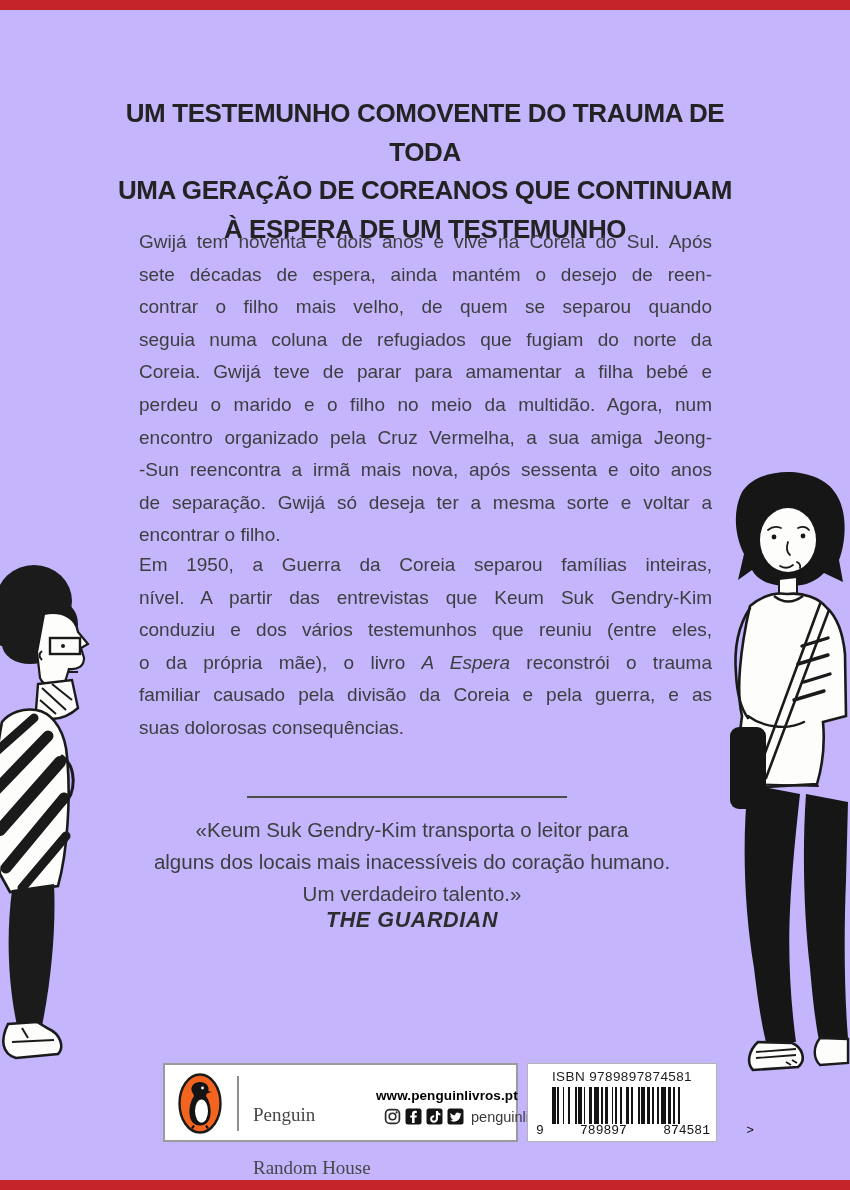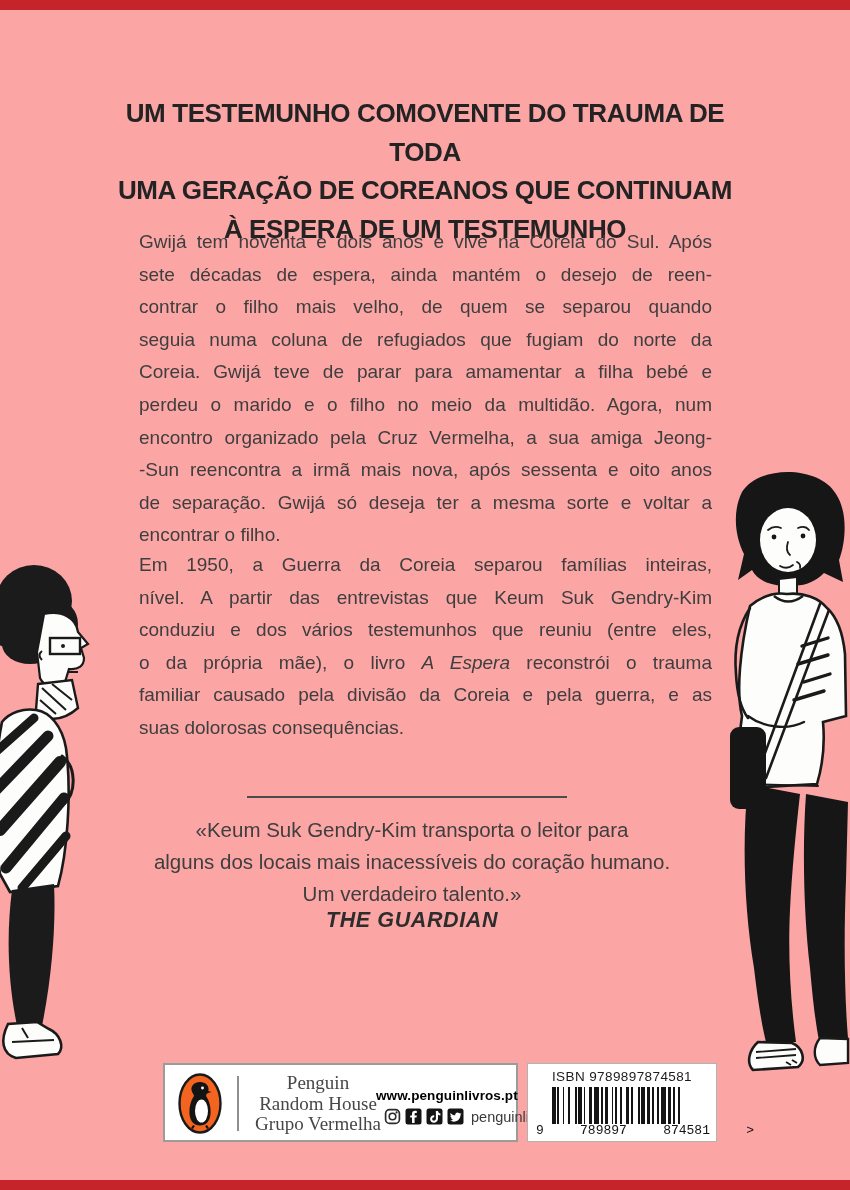--- a/index.html
+++ b/index.html
@@ -1,36 +1,36 @@
 <!DOCTYPE html>
 <html><head>
 <meta charset="utf-8">
 <style>
   html,body{margin:0;padding:0;background:#e9e9e9;}
-  #cover{position:relative;width:850px;height:1190px;background:#fca5a5;overflow:hidden;
+  #cover{position:relative;width:850px;height:1190px;background:#c4b5fd;overflow:hidden;
          font-family:"Liberation Sans",sans-serif;}
   .abs{position:absolute;}
 
   
   .red-edge{left:0;width:850px;background:#c5242b;}
 
   
   #headline{left:110px;top:94px;width:630px;color:#232323;
             font-size:26px;line-height:38.5px;font-weight:700;letter-spacing:-0.4px;}
   
   .body-par{left:125px;width:587px;color:#3e3e3e;font-size:19px;line-height:32.6px;}
   #par1{top:226px;}
   #par2{top:549px;}
 
   
   .lines .jline{display:block;}
   .lines.justified .jline{text-align:justify;text-align-last:justify;margin-left:14px;}
   .lines.justified .jline.last{text-align:left;text-align-last:left;}
   .lines.centered .jline{text-align:center;}
-  .lines.plain .jline{text-align:center;}
+  .lines.plain .jline{text-align:left;margin-top:32px;}
 
   
   #rule{left:247px;top:796px;width:320px;height:2px;background:#4c4c4c;}
   #quote{left:112px;top:814px;width:600px;color:#3e3e3e;font-size:20.5px;line-height:32px;}
   #source{left:112px;top:908px;width:600px;text-align:center;color:#2d2d2d;
           font-size:21.5px;font-weight:700;font-style:italic;letter-spacing:0.6px;}
 
   
   #prh-box{left:163px;top:1063px;width:355px;height:79px;background:#fff;
            border:2px solid #9b9b9b;box-sizing:border-box;}

